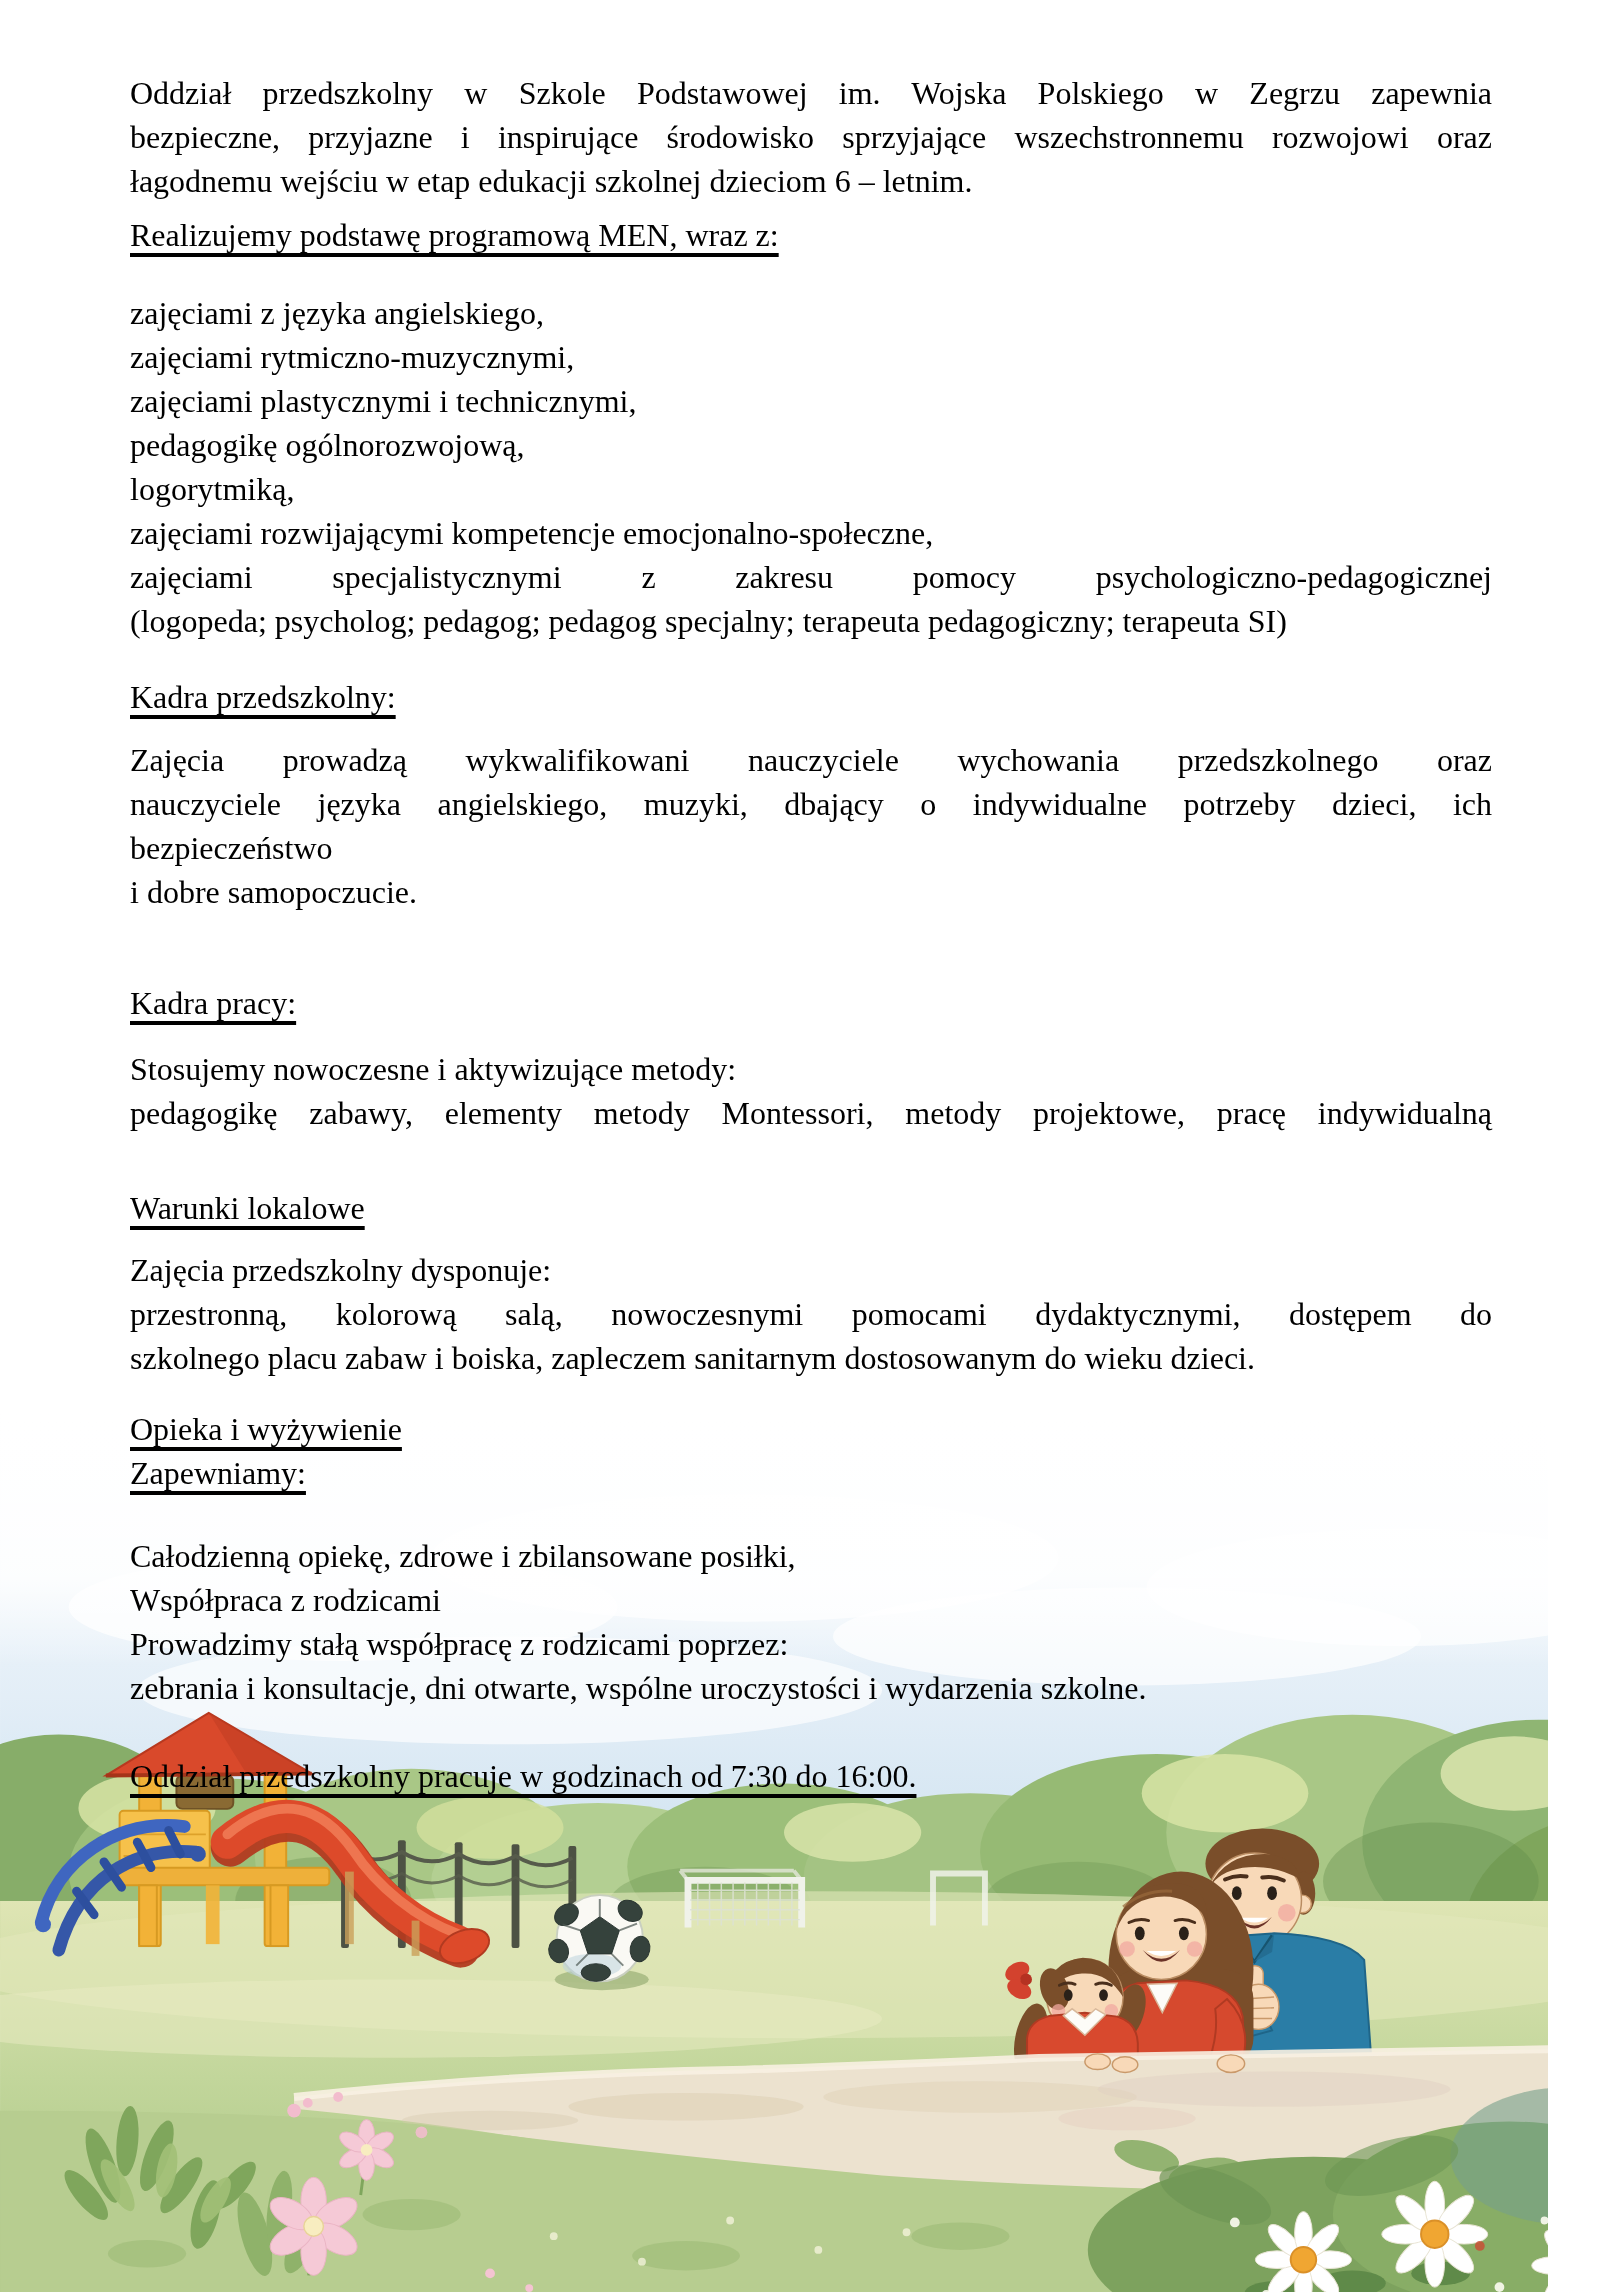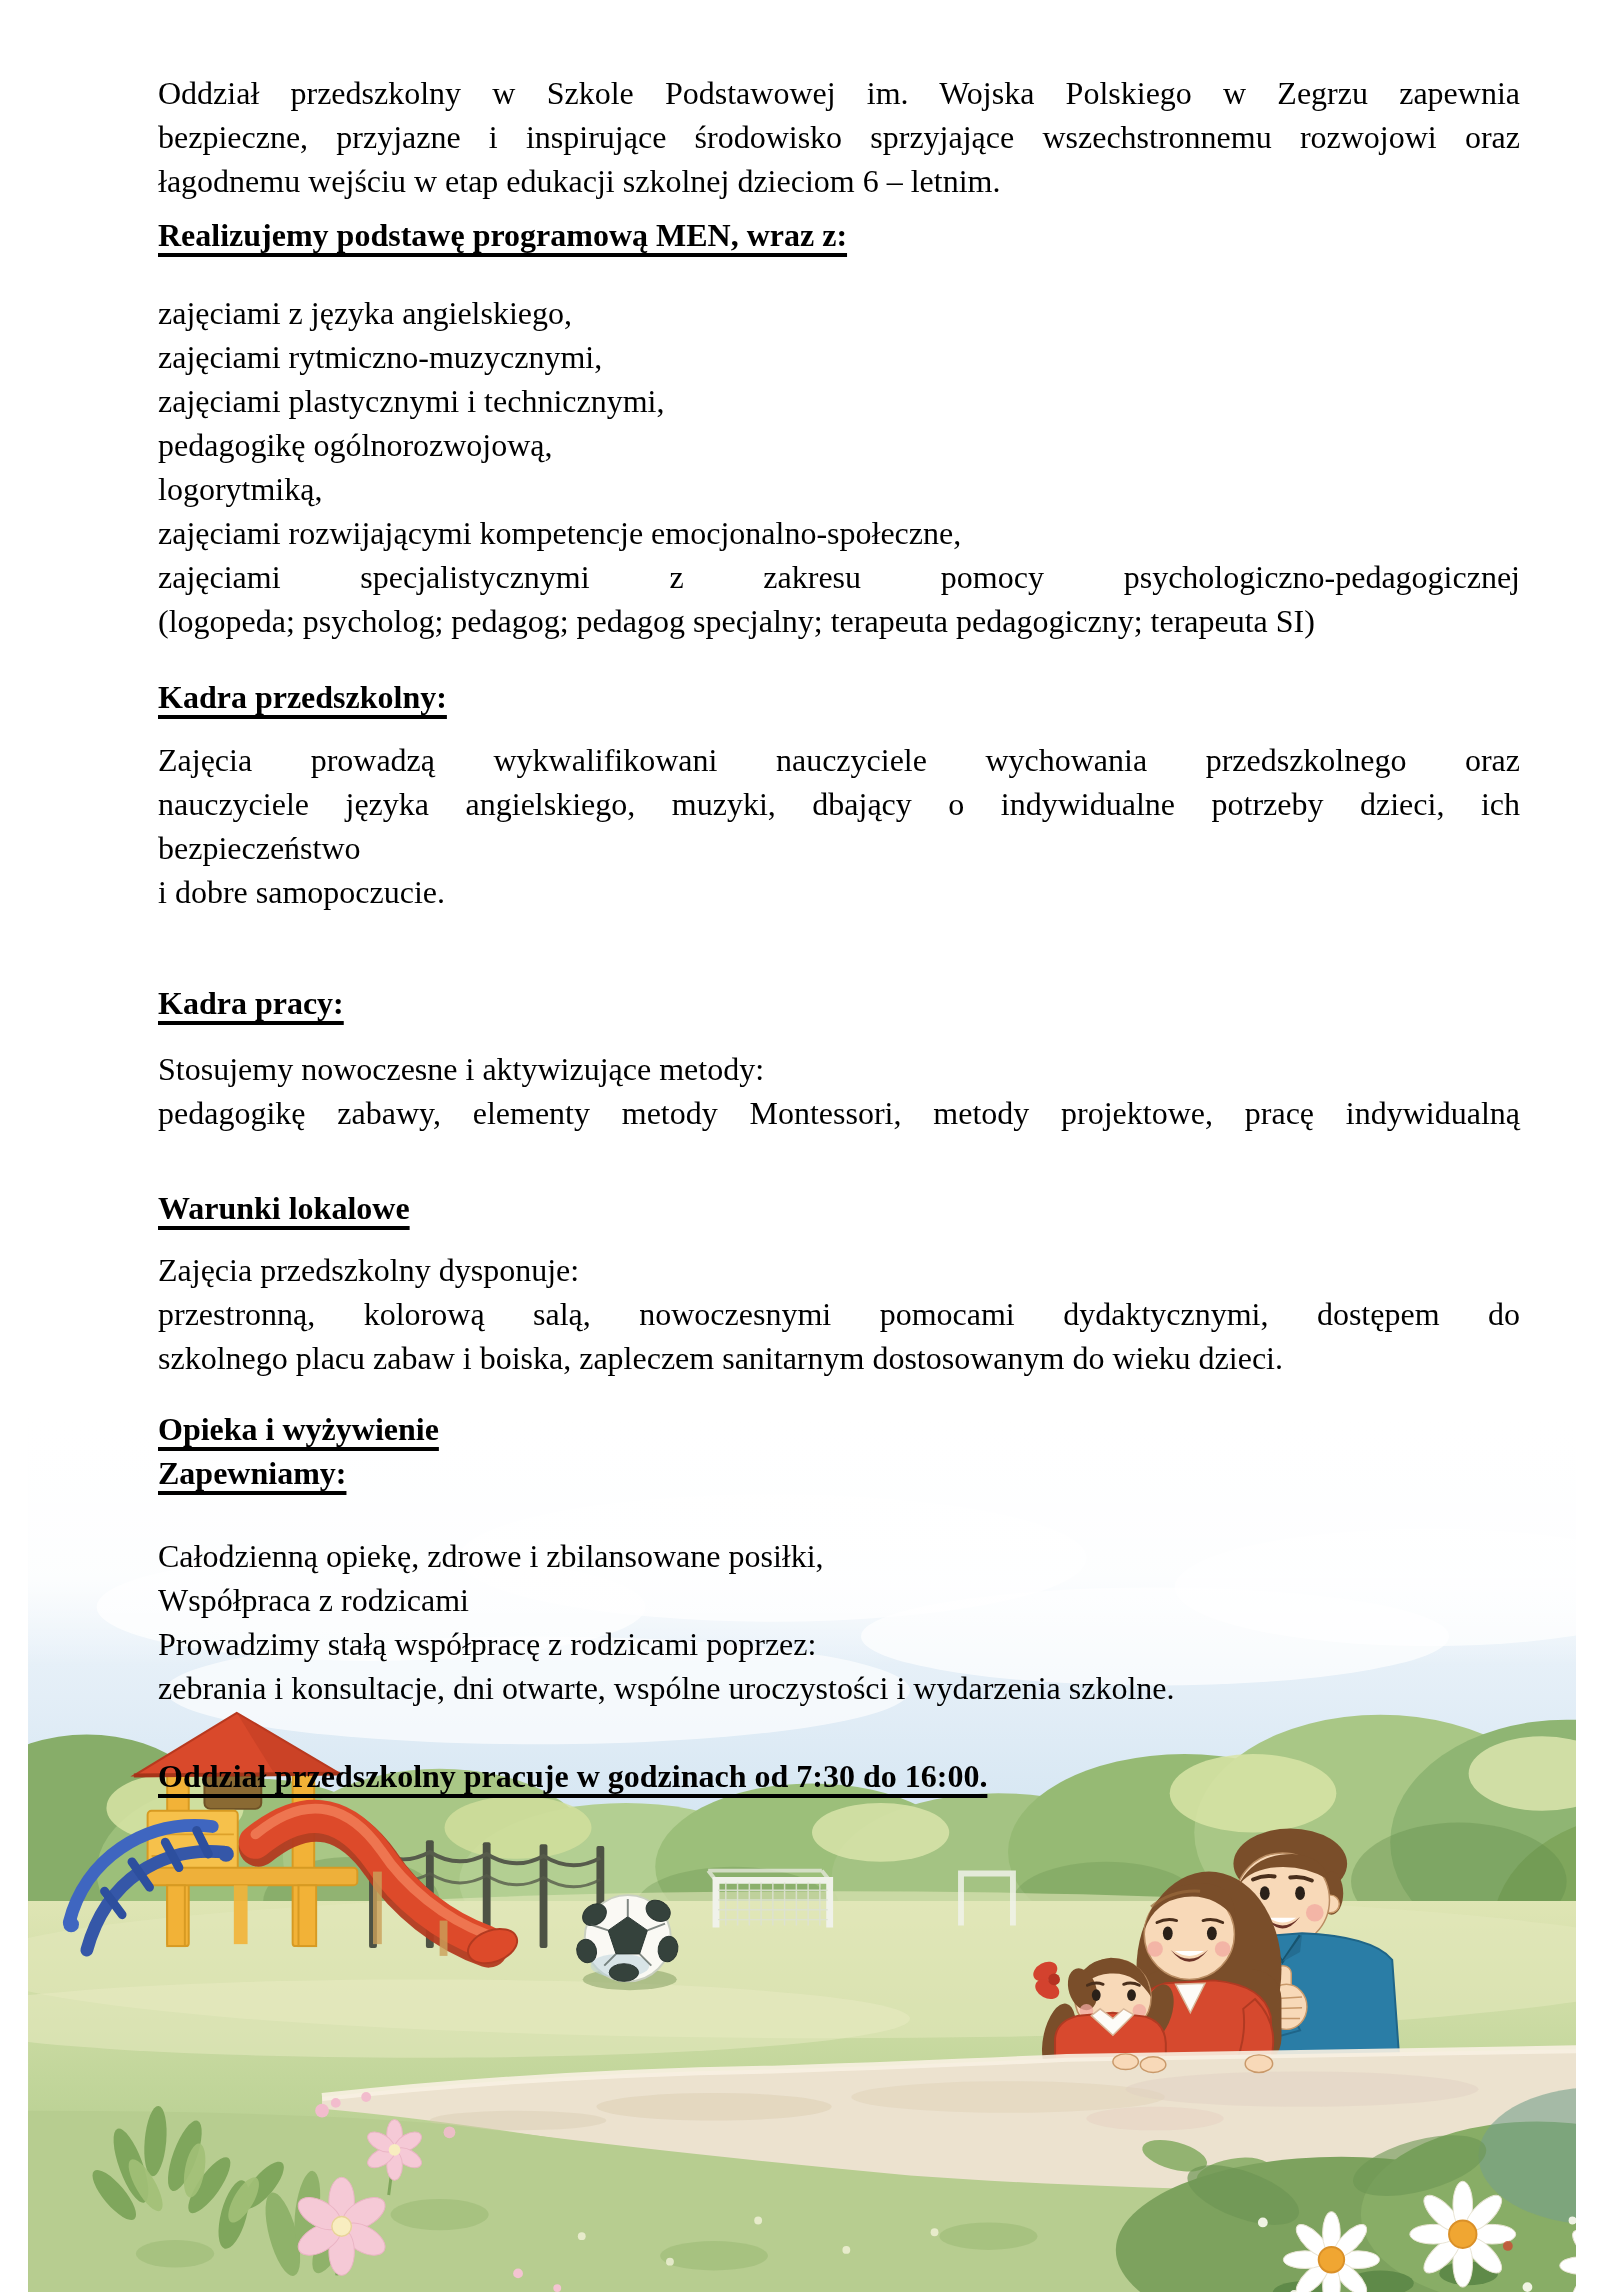--- a/index.html
+++ b/index.html
@@ -1,24 +1,24 @@
 <!DOCTYPE html>
 <html><head>
 <meta charset="utf-8">
 <style>
   html,body{margin:0;padding:0;background:#ffffff;}
   .page{position:relative;width:1548px;height:2293px;background:#ffffff;overflow:hidden;
-        font-family:"Liberation Serif","DejaVu Serif",serif;color:#000;margin-left:28px;}
+        font-family:"Liberation Serif","DejaVu Serif",serif;color:#000;}
   .illustration{position:absolute;left:0;bottom:0;width:1621px;height:882px;z-index:1;}
   .content{position:absolute;left:130px;top:71px;width:1362px;z-index:2;
            font-size:32px;line-height:44px;}
   .line{display:block;}
   .stretch{text-align:justify;text-align-last:justify;}
   .heading{display:block;}
-  .hu{font-weight:bold;text-decoration:underline;text-decoration-thickness:3.9px;text-underline-offset:6.9px;text-align:right;}
+  .hu{font-weight:normal;text-decoration:underline;text-decoration-thickness:3.9px;text-underline-offset:6.9px;text-align:right;}
   .mt-h-program{margin-top:9.8px;}
   .mt-list{margin-top:34px;}
   .mt-h-kadra{margin-top:32px;}
   .mt-p-kadra{margin-top:19.6px;}
   .mt-h-metody{margin-top:67px;}
   .mt-p-metody{margin-top:21.6px;}
   .mt-h-warunki{margin-top:51px;}
   .mt-p-warunki{margin-top:17.6px;}
   .mt-h-opieka{margin-top:27.4px;}
   .mt-p-opieka{margin-top:39px;}

